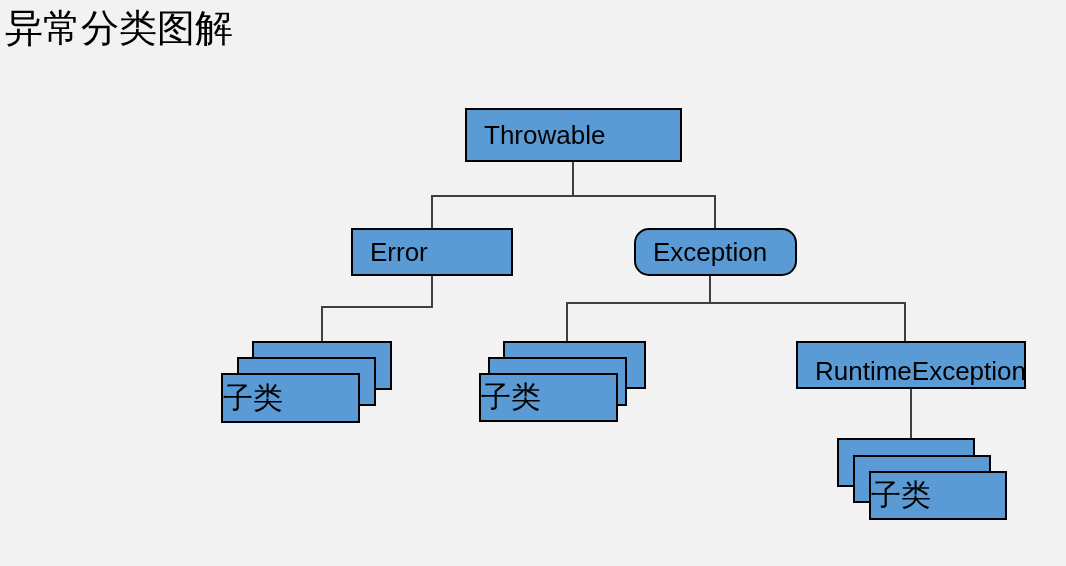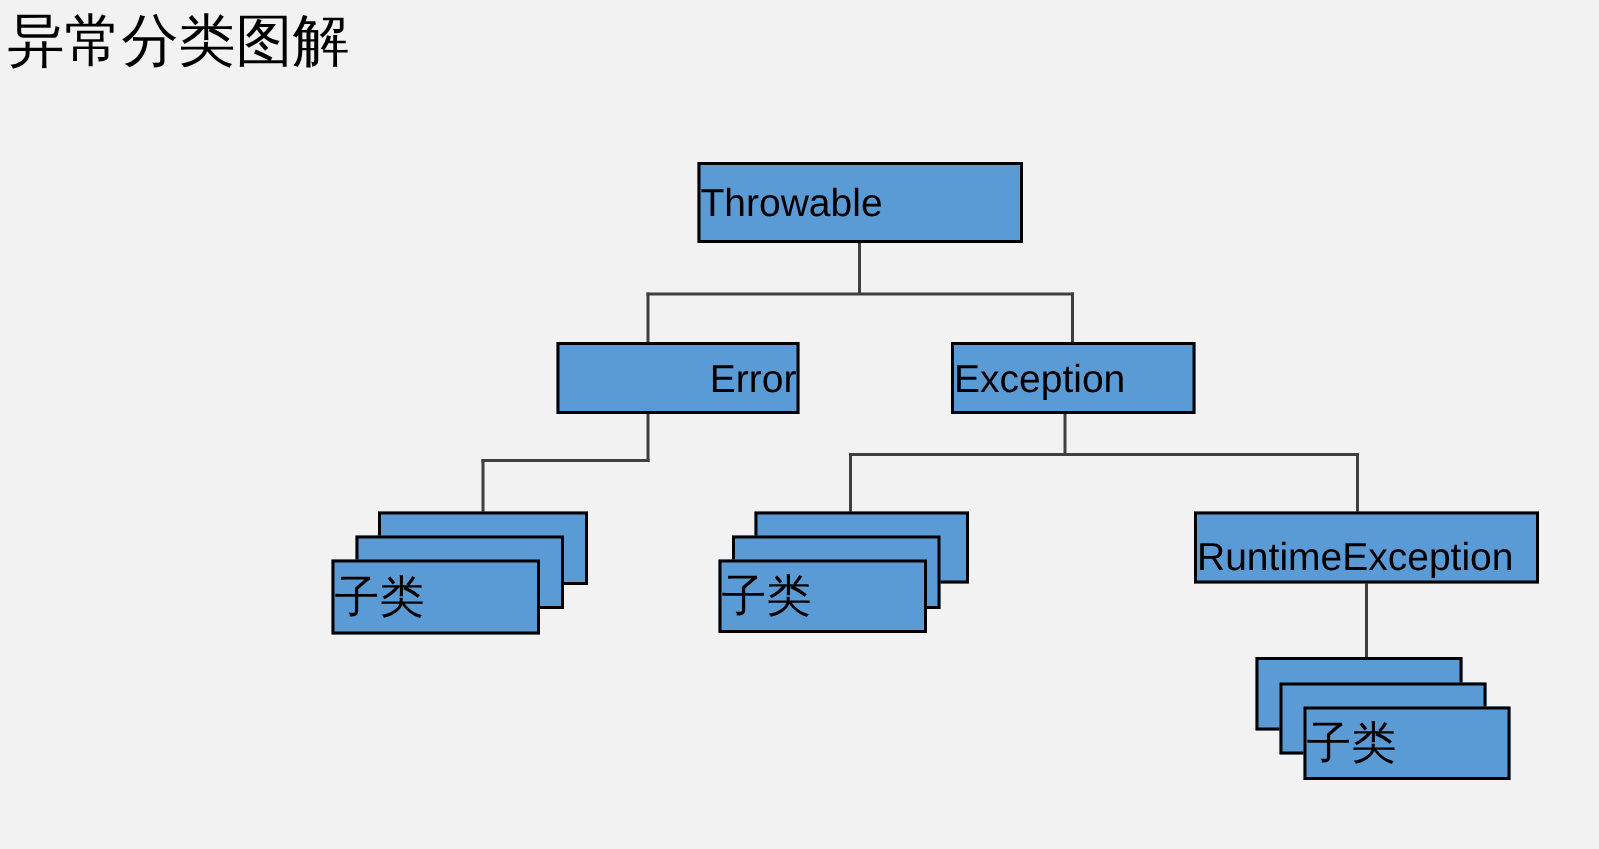--- a/index.html
+++ b/index.html
@@ -34,20 +34,21 @@
     position:absolute;
     background:var(--node-fill);
     border:2px solid var(--node-border);
     display:flex;
     align-items:center;
     color:var(--text);
   }
   .node .label{
     font-family:"Liberation Sans", sans-serif;
     font-size:26px;
+    padding-left:17px;
     white-space:nowrap;
   }
   .node .label-cjk{
     font-family:"Liberation Serif","DejaVu Serif",serif;
     font-size:30px;
     white-space:nowrap;
   }
   .line{
     position:absolute;
     background:var(--connector);
@@ -73,25 +74,25 @@
   <div class="line" style="left:566px;top:302px;width:340px;height:2px;"></div>
   <div class="line" style="left:566px;top:302px;width:2px;height:40px;"></div>
   <div class="line" style="left:904px;top:302px;width:2px;height:40px;"></div>
 
   <div class="line" style="left:910px;top:388px;width:2px;height:51px;"></div>
 
   <div class="node" style="left:465px;top:108px;width:217px;height:54px;">
     <span class="label">Throwable</span>
   </div>
 
-  <div class="node" style="left:371px;top:228px;width:162px;height:48px;justify-content:flex-end;">
+  <div class="node" style="left:351px;top:228px;width:162px;height:48px;">
     <span class="label">Error</span>
   </div>
 
-  <div class="node" style="left:634px;top:228px;width:163px;height:48px;">
+  <div class="node" style="left:634px;top:228px;width:163px;height:48px;border-radius:15px;">
     <span class="label">Exception</span>
   </div>
 
   <div class="node" style="left:796px;top:341px;width:230px;height:48px;align-items:flex-end;">
     <span class="label">RuntimeException</span>
   </div>
 
   <div class="node" style="left:252px;top:341px;width:140px;height:49px;"></div>
   <div class="node" style="left:237px;top:357px;width:139px;height:49px;"></div>
   <div class="node" style="left:221px;top:373px;width:139px;height:50px;">

